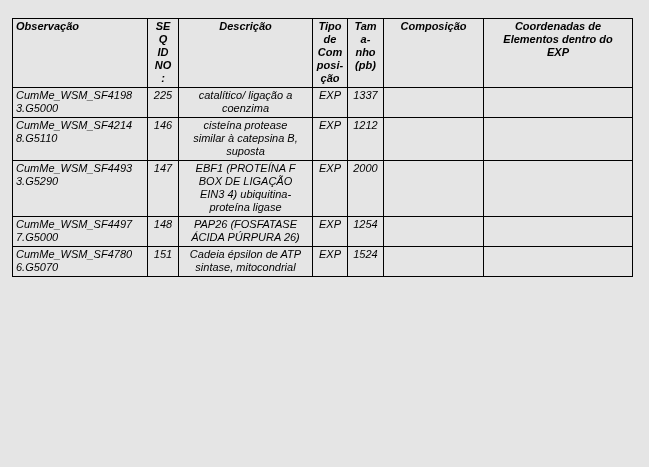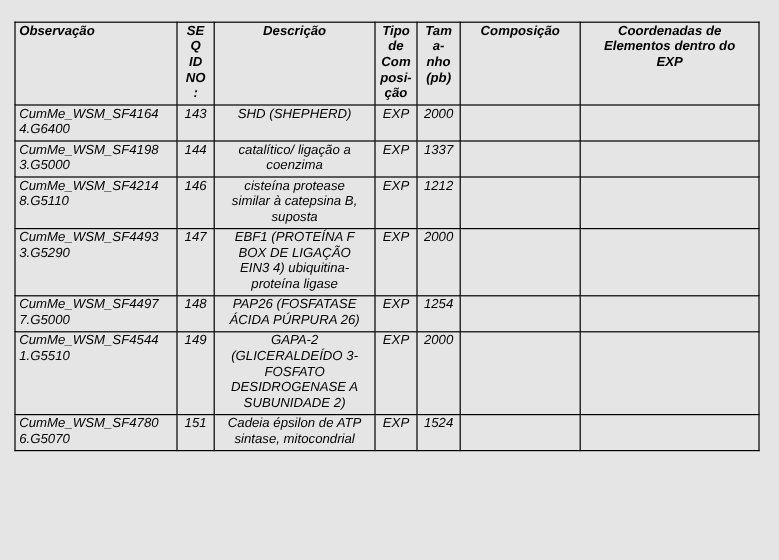--- a/index.html
+++ b/index.html
@@ -73,33 +73,23 @@
 nho
 (pb)</th>
         <th class="ac">Composição</th>
         <th class="ac">Coordenadas de
 Elementos dentro do
 EXP</th>
       </tr>
     </thead>
     <tbody>
         <tr>
-          <td class="al">CumMe_WSM_SF4164
-4.G6400</td>
-          <td class="ac">143</td>
-          <td class="ac">SHD (SHEPHERD)</td>
-          <td class="ac">EXP</td>
-          <td class="ac">2000</td>
-          <td class="ac"></td>
-          <td class="ac"></td>
-        </tr>
-        <tr>
           <td class="al">CumMe_WSM_SF4198
 3.G5000</td>
-          <td class="ac">144</td>
+          <td class="ac">225</td>
           <td class="ac">catalítico/ ligação a
 coenzima</td>
           <td class="ac">EXP</td>
           <td class="ac">1337</td>
           <td class="ac"></td>
           <td class="ac"></td>
         </tr>
         <tr>
           <td class="al">CumMe_WSM_SF4214
 8.G5110</td>
@@ -130,34 +120,20 @@
 7.G5000</td>
           <td class="ac">148</td>
           <td class="ac">PAP26 (FOSFATASE
 ÁCIDA PÚRPURA 26)</td>
           <td class="ac">EXP</td>
           <td class="ac">1254</td>
           <td class="ac"></td>
           <td class="ac"></td>
         </tr>
         <tr>
-          <td class="al">CumMe_WSM_SF4544
-1.G5510</td>
-          <td class="ac">149</td>
-          <td class="ac">GAPA-2
-(GLICERALDEÍDO 3-
-FOSFATO
-DESIDROGENASE A
-SUBUNIDADE 2)</td>
-          <td class="ac">EXP</td>
-          <td class="ac">2000</td>
-          <td class="ac"></td>
-          <td class="ac"></td>
-        </tr>
-        <tr>
           <td class="al">CumMe_WSM_SF4780
 6.G5070</td>
           <td class="ac">151</td>
           <td class="ac">Cadeia épsilon de ATP
 sintase, mitocondrial</td>
           <td class="ac">EXP</td>
           <td class="ac">1524</td>
           <td class="ac"></td>
           <td class="ac"></td>
         </tr>

